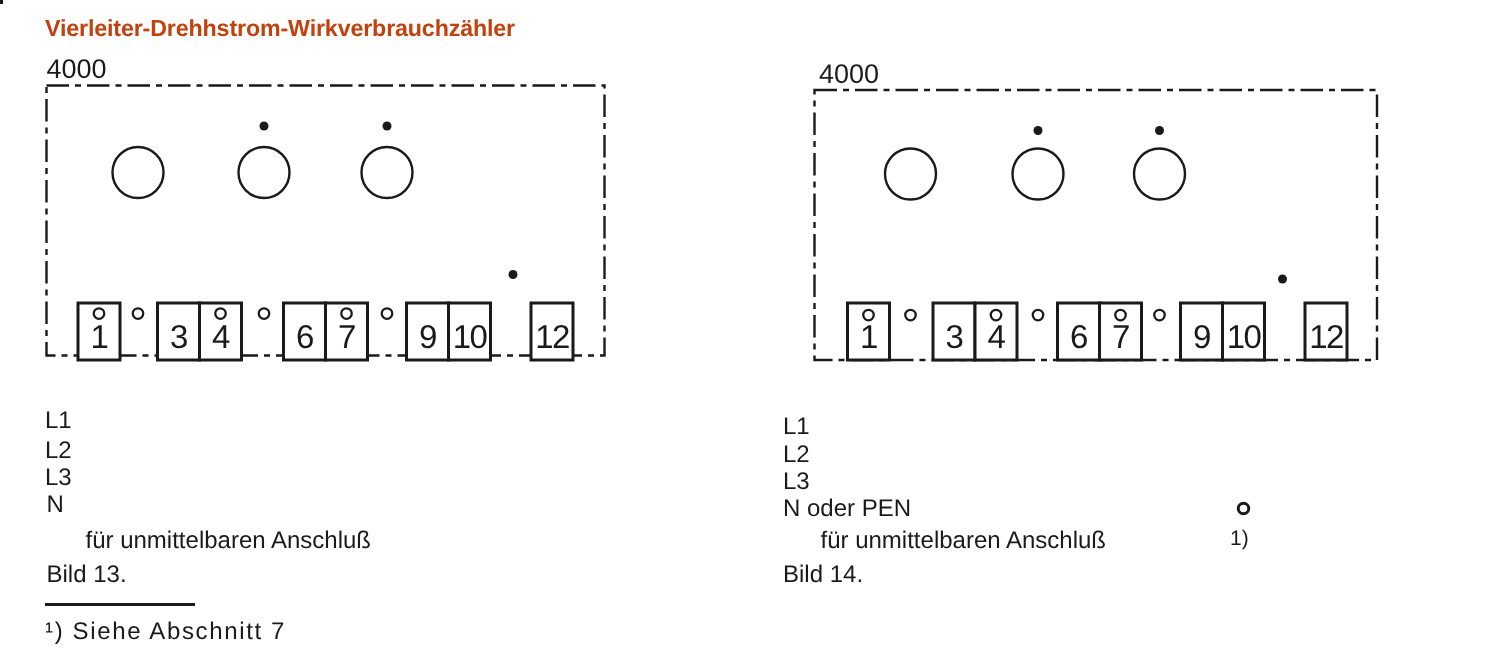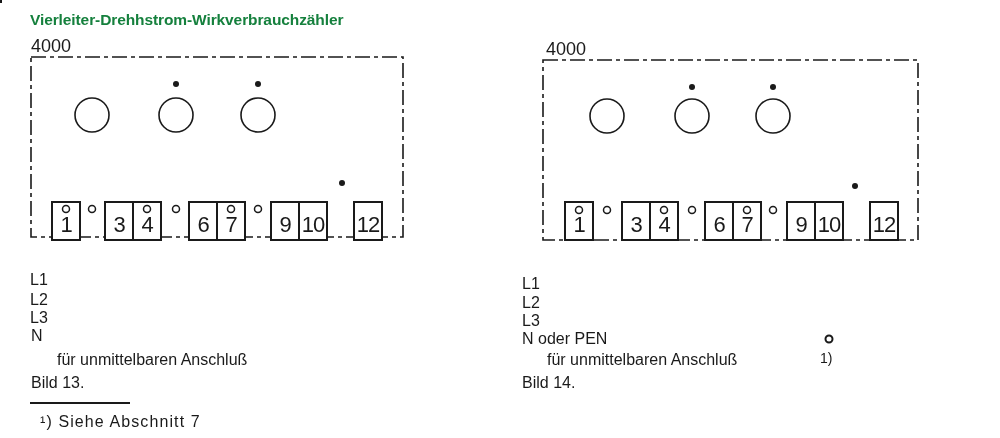--- a/index.html
+++ b/index.html
@@ -3,29 +3,29 @@
 <meta charset="utf-8">
 <style>
   html,body{margin:0;padding:0;}
   body{
     width:1000px;height:438px;position:relative;
     background:#ffffff;overflow:hidden;
     font-family:"Liberation Sans",sans-serif;
   }
   #title{
     position:absolute;left:30px;top:11px;
-    font-size:15.5px;font-weight:700;letter-spacing:-0.1px;color:#15803d;
+    font-size:15.5px;font-weight:700;letter-spacing:-0.1px;color:#c2410c;
     white-space:nowrap;
   }
   #footnote-rule{
     position:absolute;left:30px;top:402px;width:100px;height:0;
     border-top:2px solid #1a1a1a;
   }
   #footnote{
-    position:absolute;left:40px;top:413px;
+    position:absolute;left:30px;top:413px;
     font-size:16px;color:#1a1a1a;letter-spacing:1.1px;white-space:nowrap;
   }
   svg{position:absolute;left:0;top:0;}
   svg text{font-family:"Liberation Sans",sans-serif;fill:#1a1a1a;}
 </style>
 </head>
 <body>
 
 <div id="title">Vierleiter-Drehhstrom-Wirkverbrauchzähler</div>
 

